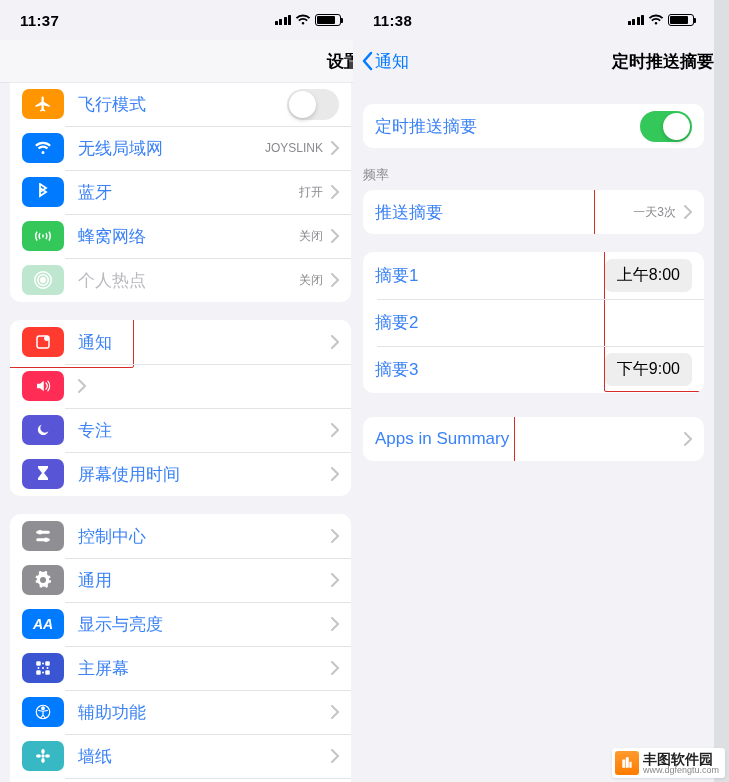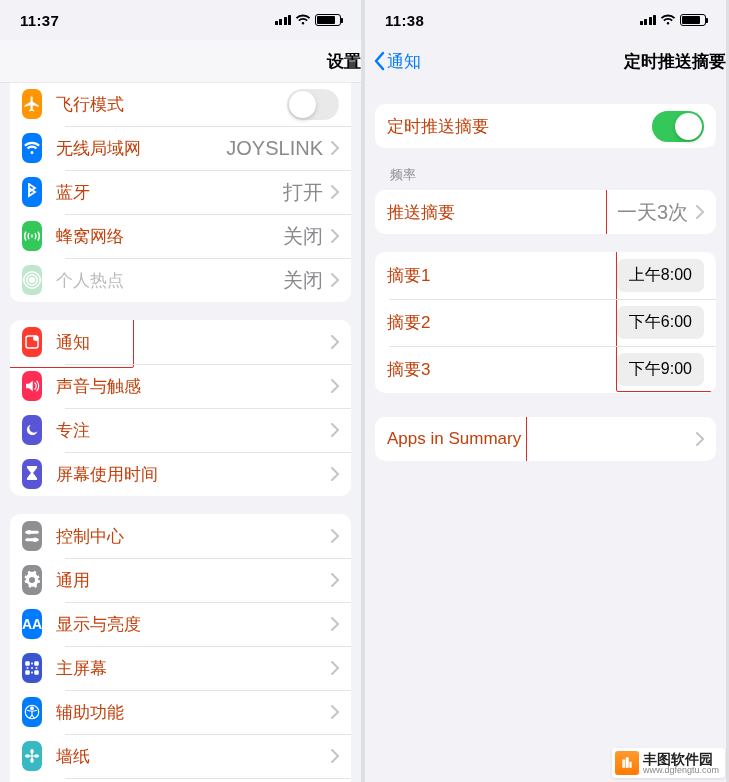--- a/index.html
+++ b/index.html
@@ -12,21 +12,21 @@
       overflow: hidden;
     }
     .phone {
       position: absolute;
       width: 361px;
       height: 782px;
       background: #f2f2f7;
       overflow: hidden;
     }
     .phone.left { left: 0; }
-    .phone.right { left: 365px; }
+    .phone.right { left: 353px; }
     .status-bar {
       height: 40px;
       display: flex;
       justify-content: space-between;
       align-items: center;
       padding: 0 20px;
       font-weight: 600;
       font-size: 15px;
       color: #000;
     }
@@ -64,21 +64,21 @@
     .group {
       margin: 0 10px 18px 10px;
       background: #fff;
       border-radius: 10px;
       overflow: hidden;
     }
     .group.first-left { margin-top: -4px; border-top-left-radius: 0; border-top-right-radius: 0; }
     .group-label {
       font-size: 13px;
       color: #8a8a8e;
-      margin: 6px 10px 6px 25px;
+      margin: 6px 10px 6px 10px;
     }
     .row {
       display: flex;
       align-items: center;
       min-height: 44px;
       padding: 0 12px;
       position: relative;
     }
     .row + .row::before {
       content: "";
@@ -86,38 +86,39 @@
       left: 55px;
       right: 0;
       top: 0;
       height: 0.5px;
       background: #e3e3e8;
     }
     .row.full-sep + .row::before,
     .row.right-sep + .row::before { left: 12px; }
     .right .row + .row::before { left: 14px; }
     .icon-wrap {
-      width: 20px;
+      width: 42px;
       height: 30px;
       border-radius: 7px;
       display: flex;
       align-items: center;
       justify-content: center;
       margin-right: 14px;
       flex-shrink: 0;
       color: #fff;
+      font-style: italic;
     }
     .row-label {
       flex: 1;
       font-size: 17px;
-      color: #c2410c;
+      color: #3b82f6;
     }
     .row-label.disabled { color: #b9b9be; }
     .row-value {
-      font-size: 20px;
+      font-size: 12px;
       color: #8a8a8e;
       margin-right: 8px;
     }
     .chevron {
       width: 8px;
       height: 14px;
     }
     .chevron svg path { stroke: #c5c5c9; }
     .toggle {
       width: 52px;
@@ -285,21 +286,20 @@
             <path d="M1 1l6 6-6 6" stroke="#c5c5c9" stroke-width="2" fill="none" stroke-linecap="round"></path>
           </svg></span>
     </div>
     <div class="row">
       <span class="icon-wrap" style="background:#ff2d55">
         <svg width="18" height="18" viewBox="0 0 24 24" fill="#fff">
             <path d="M4 9v6h4l5 4V5L8 9z"></path>
             <path d="M16 8a6 6 0 010 8M18.5 5.5a10 10 0 010 13" stroke="#fff" stroke-width="1.6" fill="none" stroke-linecap="round"></path>
           </svg>
       </span>
-      <span class="row-label">声音与触感</span>
       <span class="chevron"><svg width="8" height="14" viewBox="0 0 8 14">
             <path d="M1 1l6 6-6 6" stroke="#c5c5c9" stroke-width="2" fill="none" stroke-linecap="round"></path>
           </svg></span>
     </div>
     <div class="row">
       <span class="icon-wrap" style="background:#5856d6">
         <svg width="16" height="16" viewBox="0 0 24 24" fill="#fff">
             <path d="M20 14A8 8 0 1110 4a6.5 6.5 0 0010 10z"></path>
           </svg>
       </span>
@@ -462,21 +462,20 @@
   </div>
 
   <div class="group" style="position:relative">
     <div class="red-box red-box-row" style="right:-2px;top:-4px;width:102px;height:144px"></div>
     <div class="row right-sep" style="min-height:47px">
       <span class="row-label">摘要1</span>
       <span class="pill">上午8:00</span>
     </div>
     <div class="row right-sep" style="min-height:47px">
       <span class="row-label">摘要2</span>
-      <span class="pill">下午6:00</span>
     </div>
     <div class="row right-sep" style="min-height:47px">
       <span class="row-label">摘要3</span>
       <span class="pill">下午9:00</span>
     </div>
   </div>
 
   <div class="group" style="position:relative;margin-top:24px">
     <div class="red-box red-box-row" style="left:-2px;top:-4px;width:154px;height:52px"></div>
     <div class="row">

